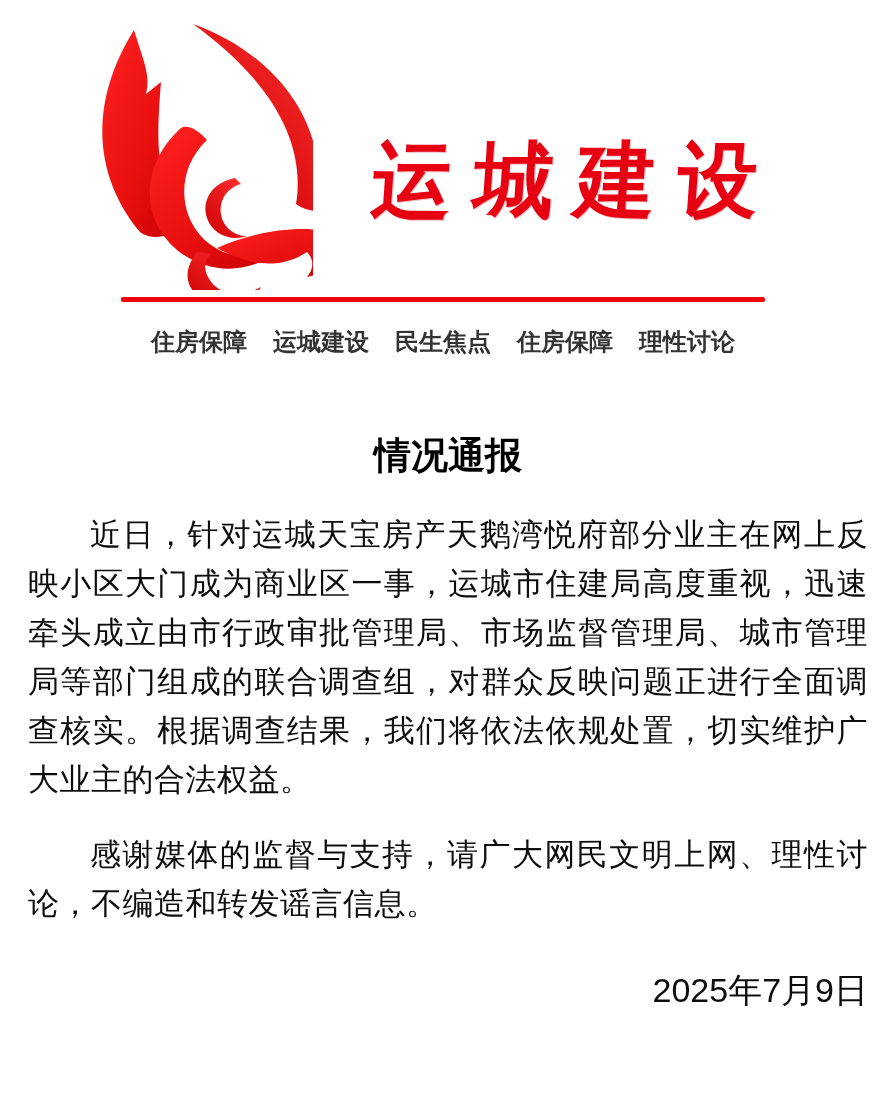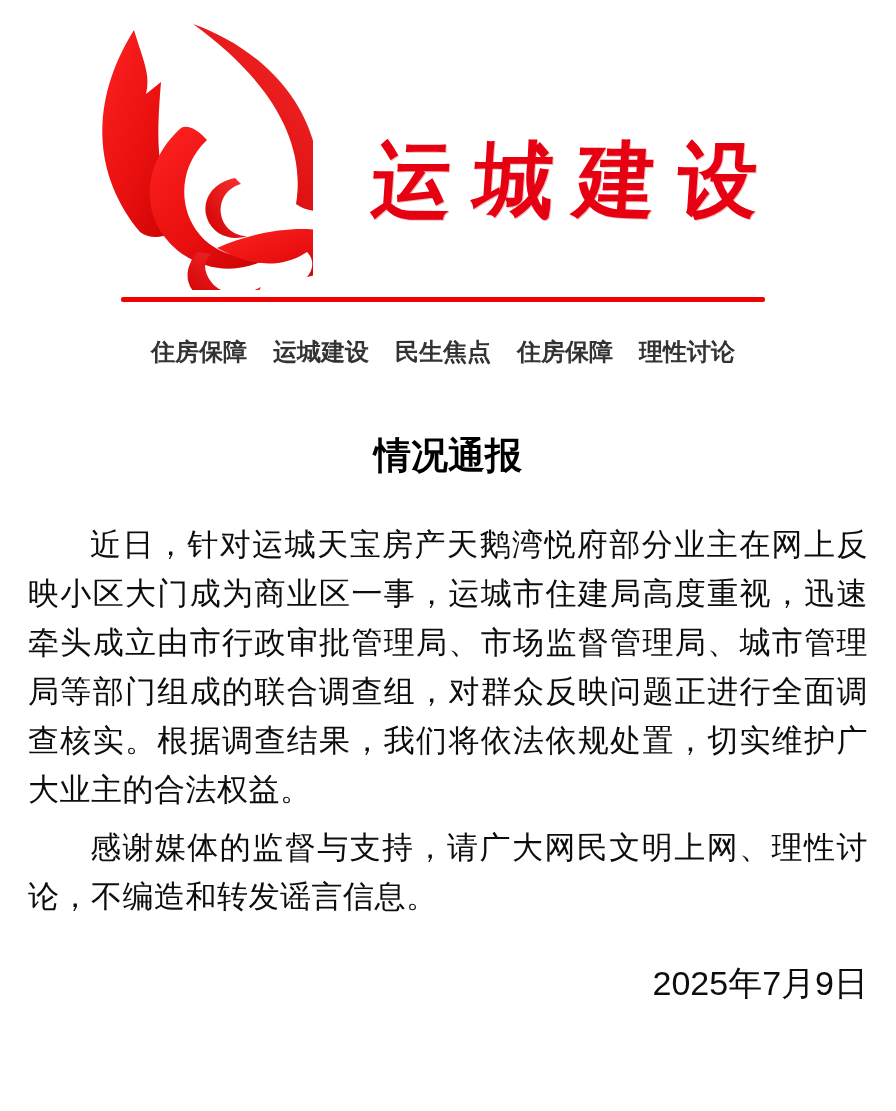--- a/index.html
+++ b/index.html
@@ -45,21 +45,21 @@
     left: 121px;
     top: 297px;
     width: 644px;
     height: 5px;
     background: #ee0202;
     border-radius: 2px;
   }
   .nav {
     position: absolute;
     left: 121px;
-    top: 336px;
+    top: 326px;
     width: 644px;
     display: flex;
     justify-content: center;
     gap: 26px;
   }
   .nav-item {
     font-size: 24px;
     font-weight: bold;
     color: #333333;
     white-space: nowrap;
@@ -86,22 +86,22 @@
   }
   .notice-para {
     margin: 0;
     font-size: 31px;
     line-height: 49px;
     text-align: justify;
     text-justify: inter-ideograph;
     text-indent: 2em;
     letter-spacing: 0.5px;
   }
-  .para-1 { margin-top: 42px; }
-  .para-2 { margin-top: 9px; }
+  .para-1 { margin-top: 32px; }
+  .para-2 { margin-top: 26px; }
 
   .signature {
     margin: 100px 0 0 0;
     font-size: 32px;
     line-height: 45px;
     text-align: right;
     color: #0d0d0d;
   }
   .pub-date {
     margin: 38px 0 0 0;

